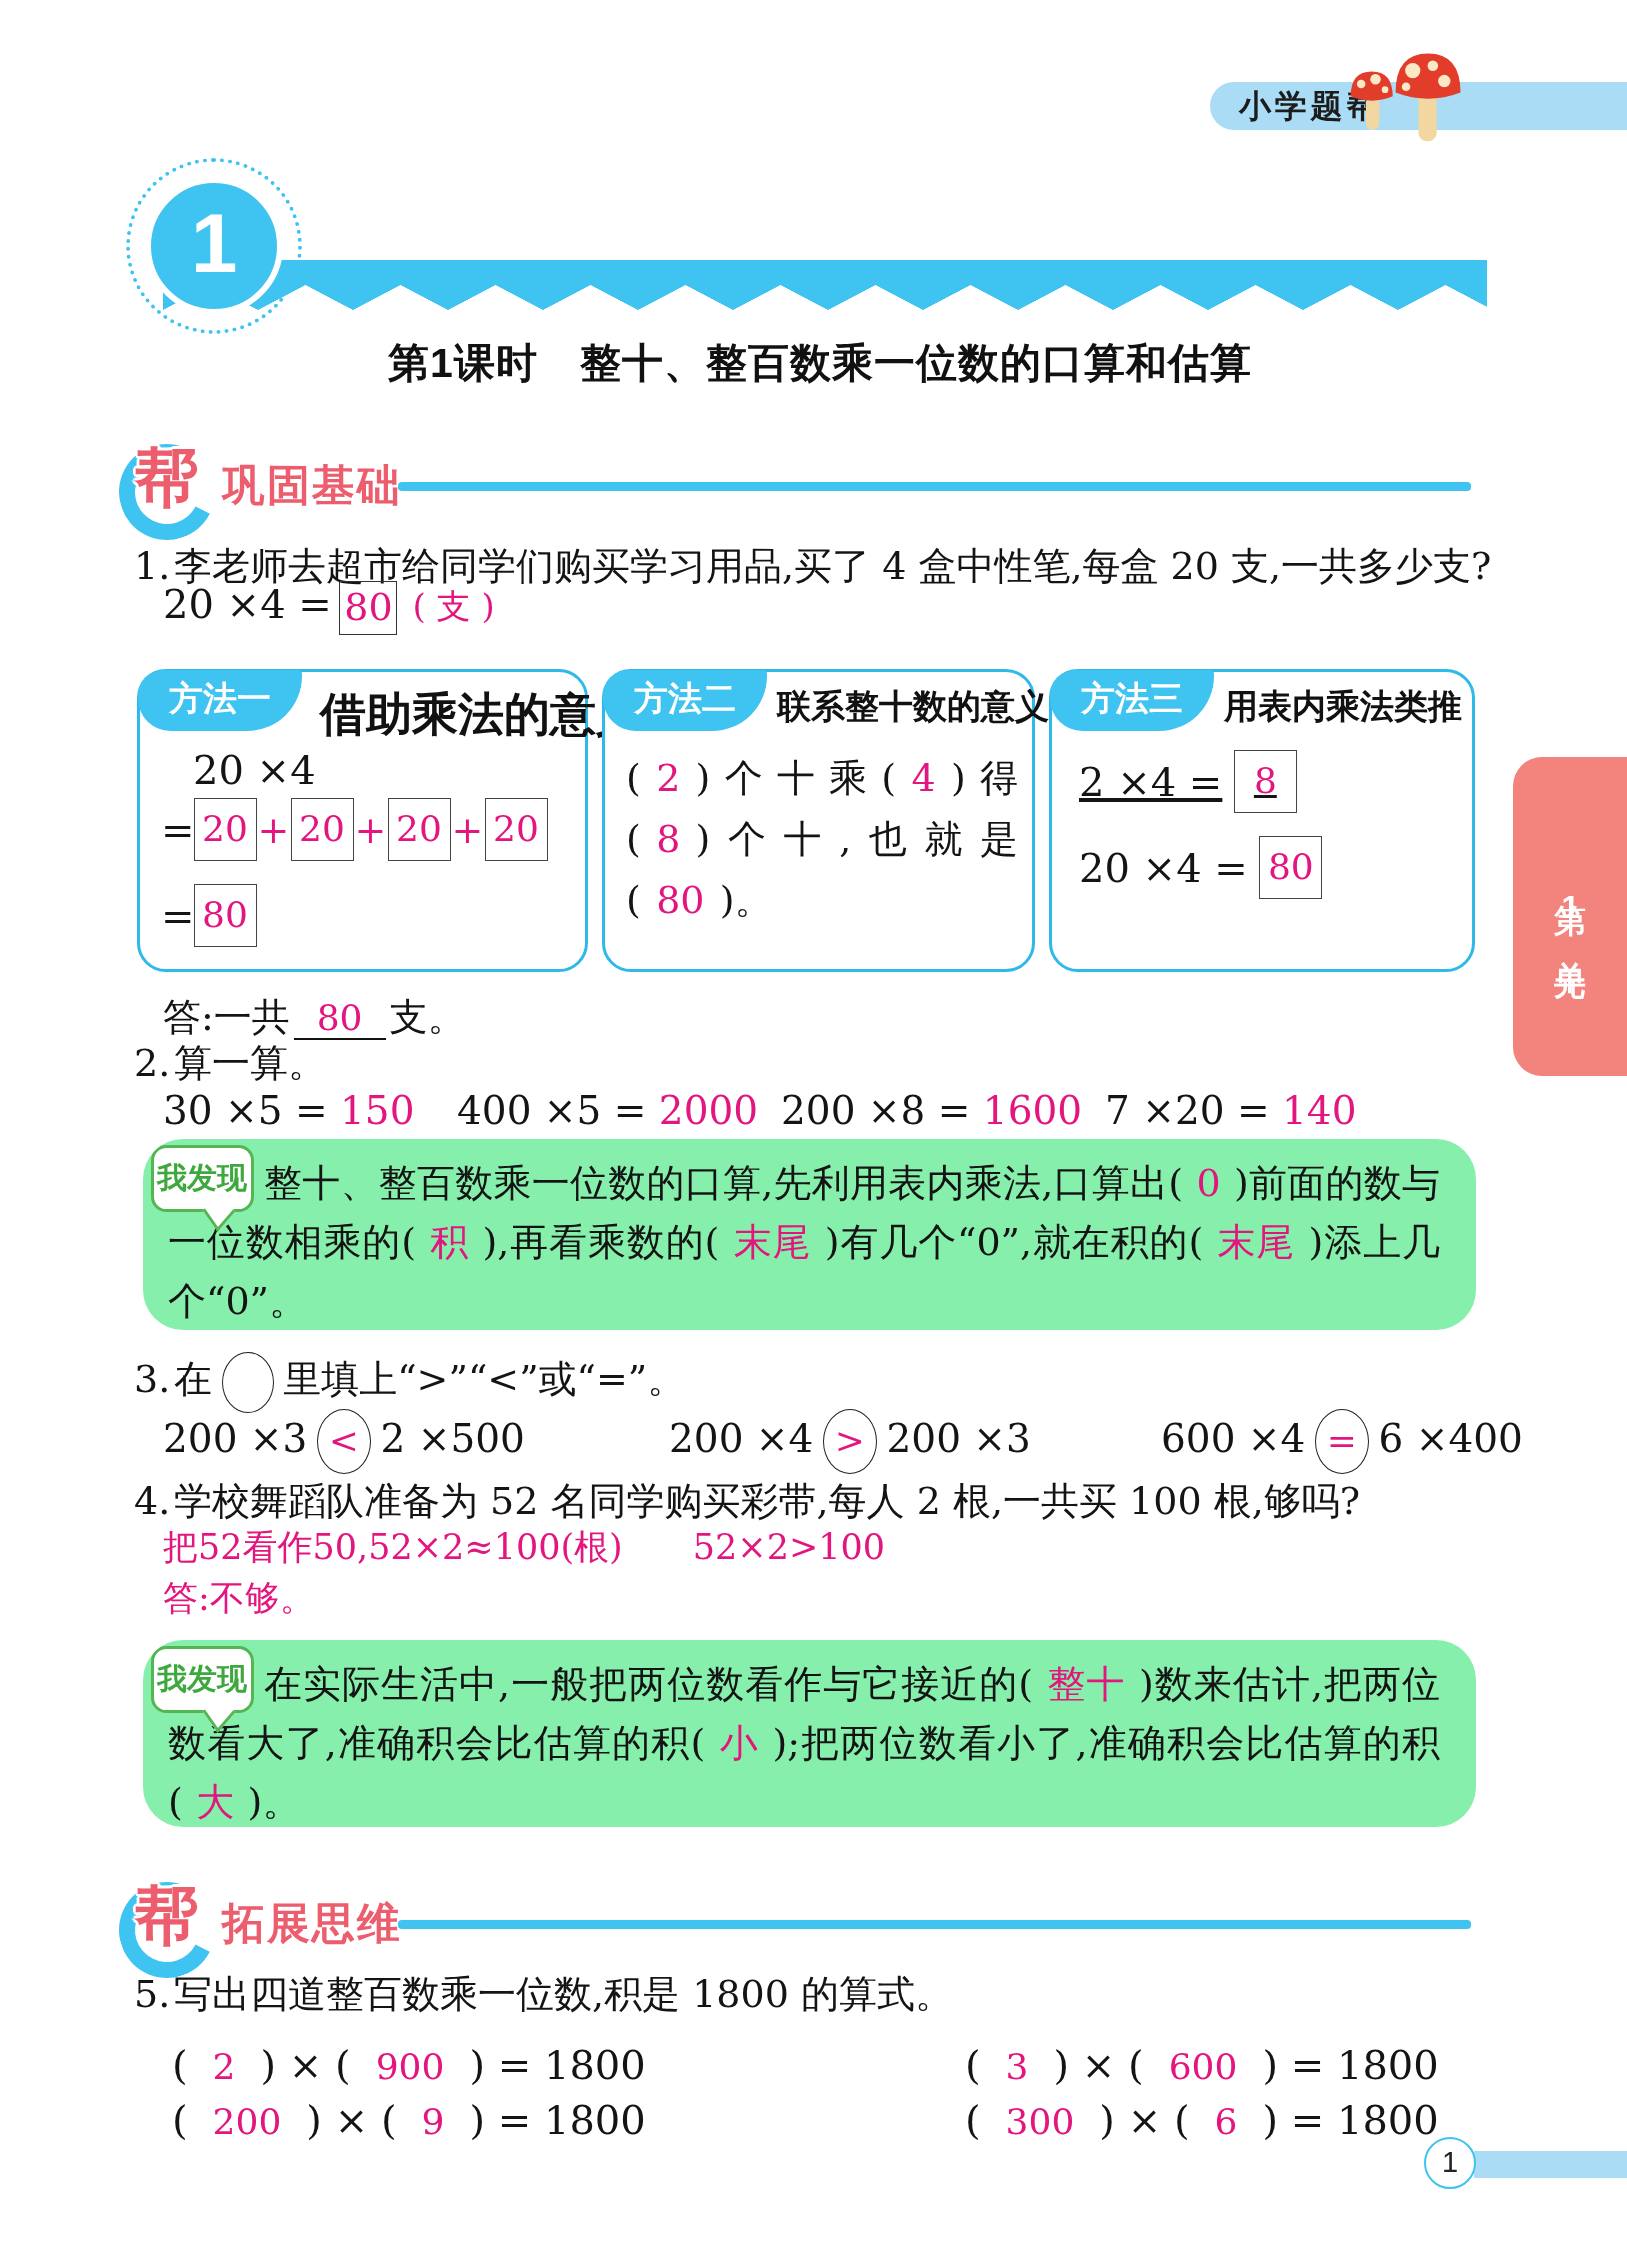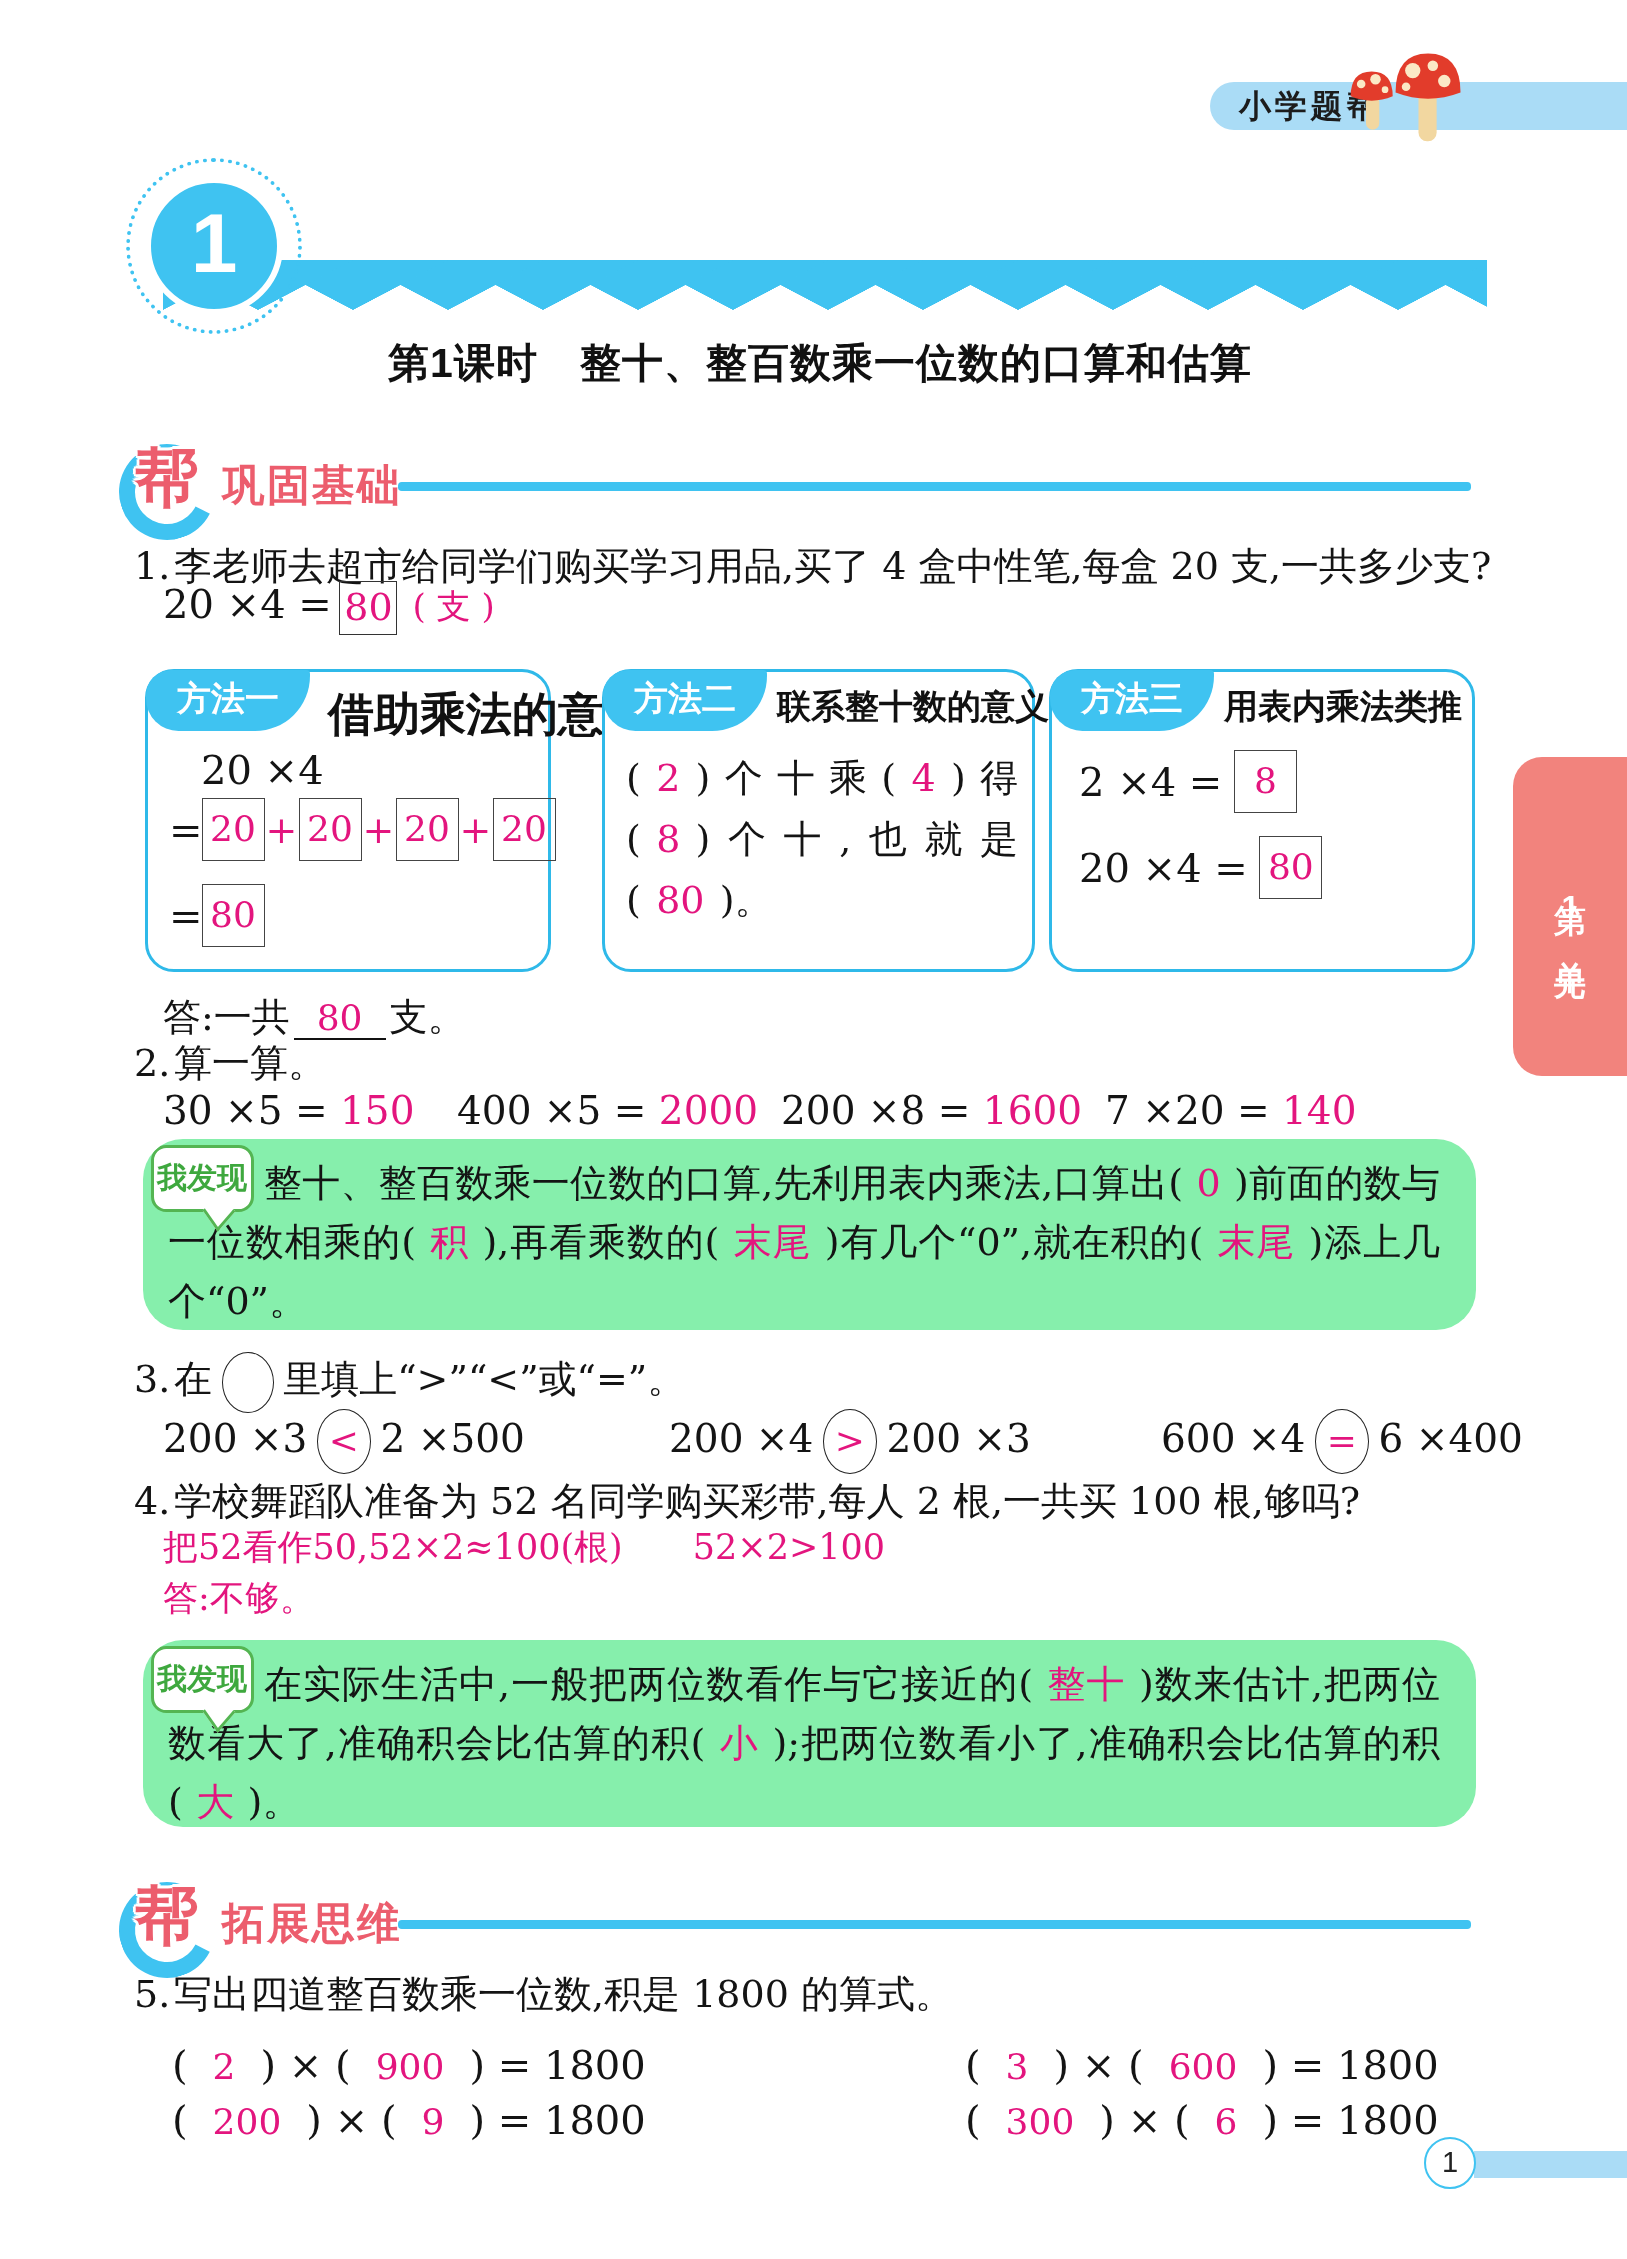--- a/index.html
+++ b/index.html
@@ -198,21 +198,21 @@
     <div class="bline"></div>
   </div>
 
   <div class="qrow" style="left:134px; top:541px;">
     <span class="qnum">1.</span><span>李老师去超市给同学们购买学习用品,买了 4 盒中性笔,每盒 20 支,一共多少支?</span>
   </div>
   <div class="qrow" style="left:163px; top:581px; font-size:40px;">
     <span>20 ×4 =</span><span class="ansbox">80</span><span class="pink" style="font-size:34px; margin-left:7.6px;">( 支 )</span>
   </div>
 
-  <div class="mbox" style="left:145px; width:406px;">
+  <div class="mbox" style="left:137px; width:451px;">
     <div class="mtab">方法一</div>
     <div class="mtitle">借助乘法的意义</div>
     <div class="m1expr">20 ×4</div>
     <div class="mrow" style="top:126px;">
       <span class="eqsign">=</span>
       <span class="sbox">20</span>
       <span class="plus">+</span>
       <span class="sbox">20</span>
       <span class="plus">+</span>
       <span class="sbox">20</span>
@@ -229,21 +229,21 @@
     <div class="mtab">方法二</div>
     <div class="mtitle" style="left:172px; font-size:34px;">联系整十数的意义</div>
     <div class="m2text">
       <span>(</span><span class="ans">2</span><span>)个十乘(</span><span class="ans">4</span><span>)得(</span><span class="ans">8</span><span>)个十,也就是(</span><span class="ans">80</span><span>)。</span>
     </div>
   </div>
 
   <div class="mbox" style="left:1049px; width:426px;">
     <div class="mtab">方法三</div>
     <div class="mtitle" style="left:172px; font-size:34px;">用表内乘法类推</div>
-    <div class="mrow" style="top:78px; left:27px; gap:11.5px;">
+    <div class="mrow" style="top:78px; left:27px; gap:11.5px;text-decoration:underline;">
       <span>2 ×4 =</span>
       <span class="sbox">8</span>
     </div>
     <div class="mrow" style="top:164px; left:27px; gap:11.5px;">
       <span>20 ×4 =</span>
       <span class="sbox">80</span>
     </div>
   </div>
 
   <div class="side-tab">

